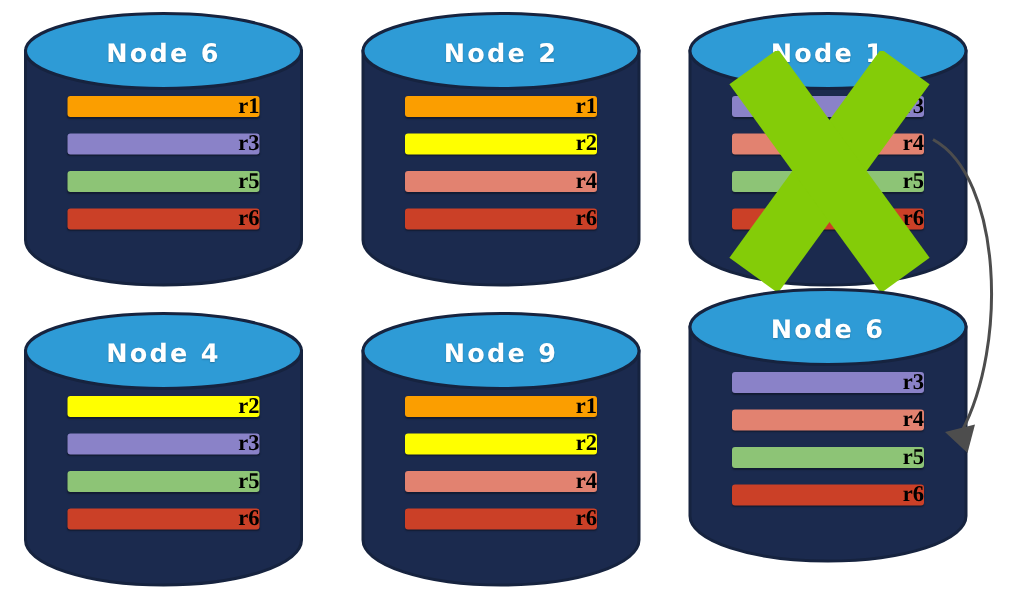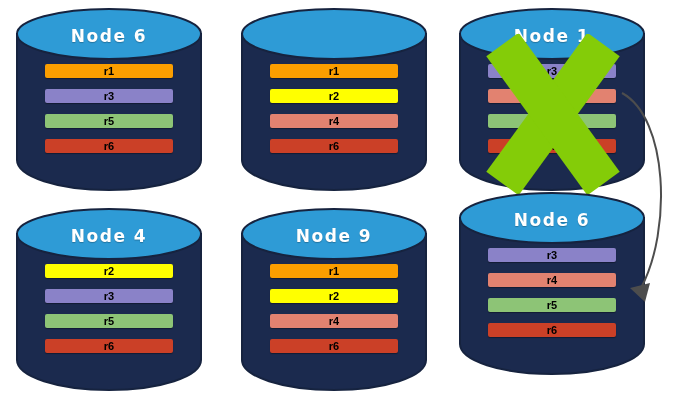--- a/index.html
+++ b/index.html
@@ -61,25 +61,25 @@
     border-radius: 2px;
     box-shadow: 0 1px 1px rgba(0,0,0,0.35);
   }
   .record-label {
     position: absolute;
     left: 0;
     top: 0;
     width: 100%;
     height: 14px;
     line-height: 14px;
-    text-align: center;
-    font-size: 11px;
+    text-align: right;
+    font-size: 15px;
     font-weight: bold;
     color: #000000;
-    font-family: Liberation Sans, sans-serif;
+    font-family: Liberation Serif, serif;
   }
   .cross {
     position: absolute;
     left: 8px;
     top: 26px;
     width: 175px;
     height: 160px;
     pointer-events: none;
   }
   .arrow-layer {
@@ -114,20 +114,21 @@
         <div class="record" style="background: rgb(203, 64, 39);">
           <span class="record-label">r6</span>
         </div>
       </div>
     </div>
     <div class="node" style="left: 239px; top: 8px;">
       <svg class="node-svg" viewBox="0 0 190 186">
         <path d="M 3 26 L 3 152 A 92 30 0 0 0 187 152 L 187 26 Z" fill="#1b2a4e" stroke="#16233f" stroke-width="2"></path>
         <ellipse cx="95" cy="26" rx="92" ry="25" fill="#2e9bd6" stroke="#16233f" stroke-width="2"></ellipse>
       </svg>
+      <div class="node-title">Node 2</div>
       <div class="records">
         <div class="record" style="background: rgb(251, 158, 0);">
           <span class="record-label">r1</span>
         </div>
         <div class="record" style="background: rgb(255, 255, 0);">
           <span class="record-label">r2</span>
         </div>
         <div class="record" style="background: rgb(226, 130, 112);">
           <span class="record-label">r4</span>
         </div>

